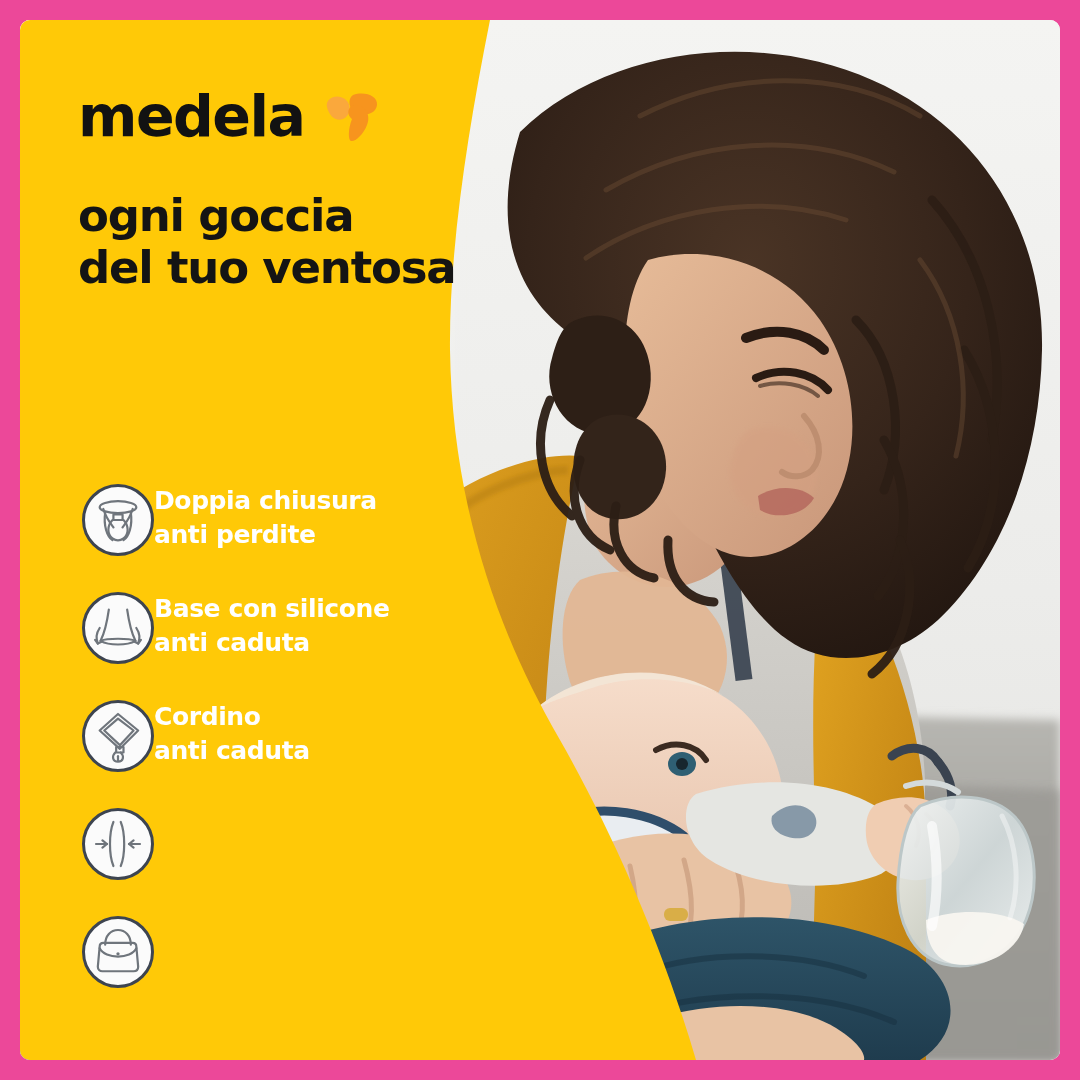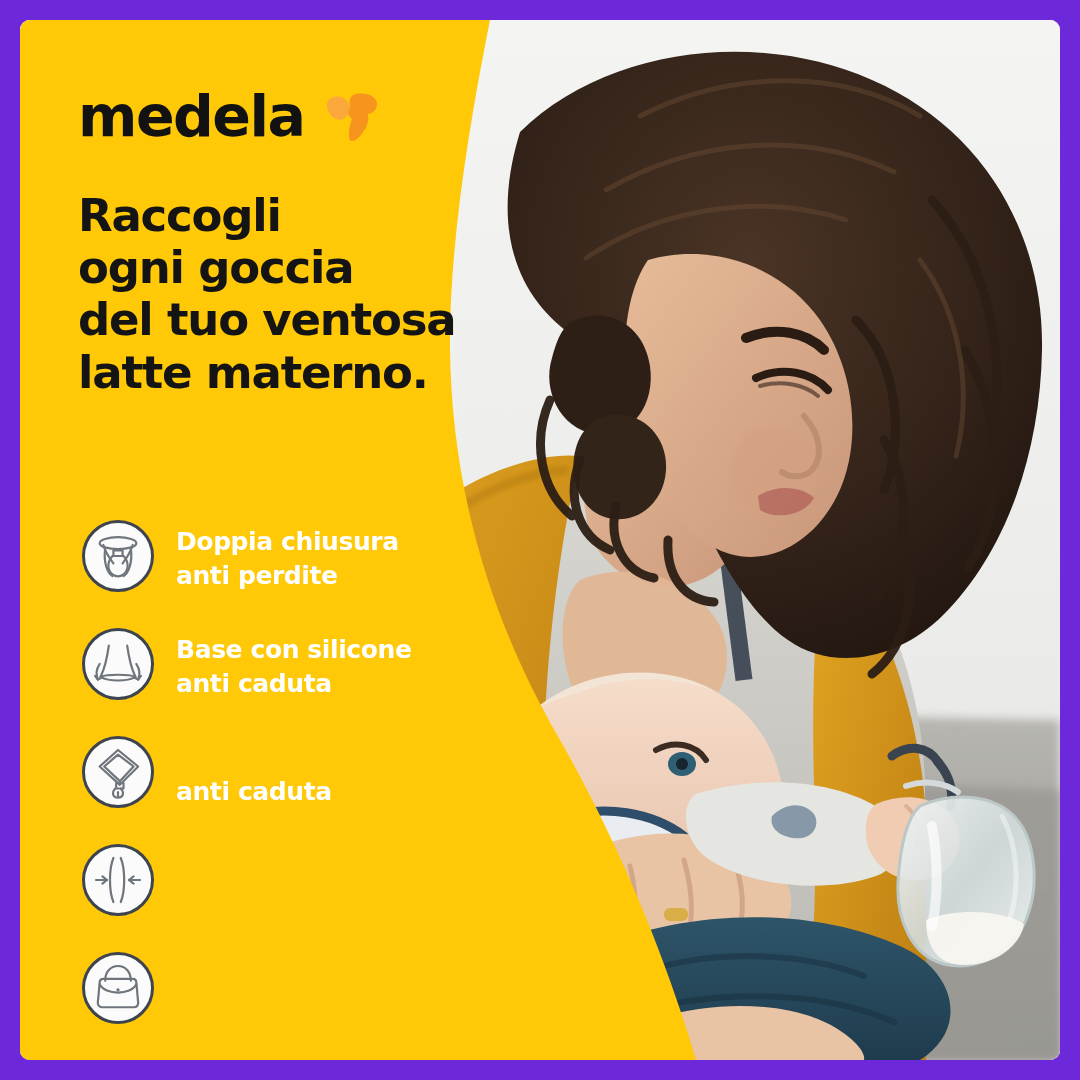--- a/index.html
+++ b/index.html
@@ -6,21 +6,21 @@
   html,body { width:1080px; height:1080px; }
   body {
     font-family:"Liberation Sans", sans-serif;
     background:#E8352E;
     overflow:hidden;
   }
 
   #ad {
     position:relative;
     width:1080px; height:1080px;
-    background:#6d28d9;
+    background:#ec4899;
     overflow:hidden;
   }
 
   
   .canvas {
     position:absolute;
     left:20px; top:20px;
     width:1040px; height:1040px;
     border-radius:10px;
     overflow:hidden;
@@ -83,23 +83,22 @@
   .headline .ln { display:block; white-space:nowrap; }
 
   
   .features {
     position:absolute;
     left:62px; top:464px;
     width:420px;
   }
   .feature {
     display:flex;
-    align-items:flex-end;
+    align-items:flex-start;
     height:108px;
-    gap:22px;
   }
   .feature-icon {
     flex:0 0 auto;
     width:72px; height:72px;
     border-radius:50%;
     background:#fbfbfb;
     border:3px solid #3d4450;
     display:flex; align-items:center; justify-content:center;
     overflow:hidden;
   }
@@ -296,24 +295,22 @@
       <div class="logo">
         <div class="logo-word">medela</div>
         <svg class="logo-mark" viewBox="0 0 56 52" aria-hidden="true">
           <path d="M30 4 C42 0 55 5 54 14 C53 23 41 26 33 22 C26 19 24 8 30 4 Z" fill="#F7941E"></path>
           <path d="M4 16 C2 7 14 2 22 8 C29 13 28 25 20 28 C13 31 6 25 4 16 Z" fill="#FAA83C"></path>
           <path d="M29 28 C22 22 26 13 34 14 C43 15 48 25 44 34 C40 44 32 51 28 50 C25 49 25 38 29 28 Z" fill="#F7941E"></path>
         </svg>
       </div>
 
       <h1 class="headline">
-        <span class="ln">Raccogli</span>
         <span class="ln">ogni goccia</span>
         <span class="ln">del tuo ventosa</span>
-        <span class="ln">latte materno.</span>
       </h1>
 
       <ul class="features">
 
         <li class="feature">
           <span class="feature-icon">
             <svg viewBox="0 0 72 72" aria-hidden="true">
               <g fill="none" stroke="#6f757c" stroke-width="2.4" stroke-linecap="round" stroke-linejoin="round">
                 <ellipse cx="36" cy="22" rx="20" ry="6.5"></ellipse>
                 <path d="M20 24 C23 34 28 40 31 44"></path>
@@ -356,20 +353,21 @@
               <g fill="none" stroke="#6f757c" stroke-width="2.4" stroke-linecap="round" stroke-linejoin="round">
                 <path d="M36 12 L58 30 L38 50 L16 30 Z"></path>
                 <path d="M36 17 L53 30 L38 46 L21 30 Z"></path>
                 <path d="M34 48 h8 v6 h-8 z"></path>
                 <path d="M33 54 C29 58 30 64 36 64 C42 64 43 58 39 54"></path>
                 <path d="M36 58 v5"></path>
               </g>
             </svg>
           </span>
           <span class="feature-label">
+            <span class="ln">Cordino</span>
             <span class="ln">anti caduta</span>
           </span>
         </li>
 
         <li class="feature">
           <span class="feature-icon">
             <svg viewBox="0 0 72 72" aria-hidden="true">
               <g fill="none" stroke="#6f757c" stroke-width="2.4" stroke-linecap="round" stroke-linejoin="round">
                 <path d="M31 12 C26 24 26 48 31 60"></path>
                 <path d="M39 12 C44 24 44 48 39 60"></path>

